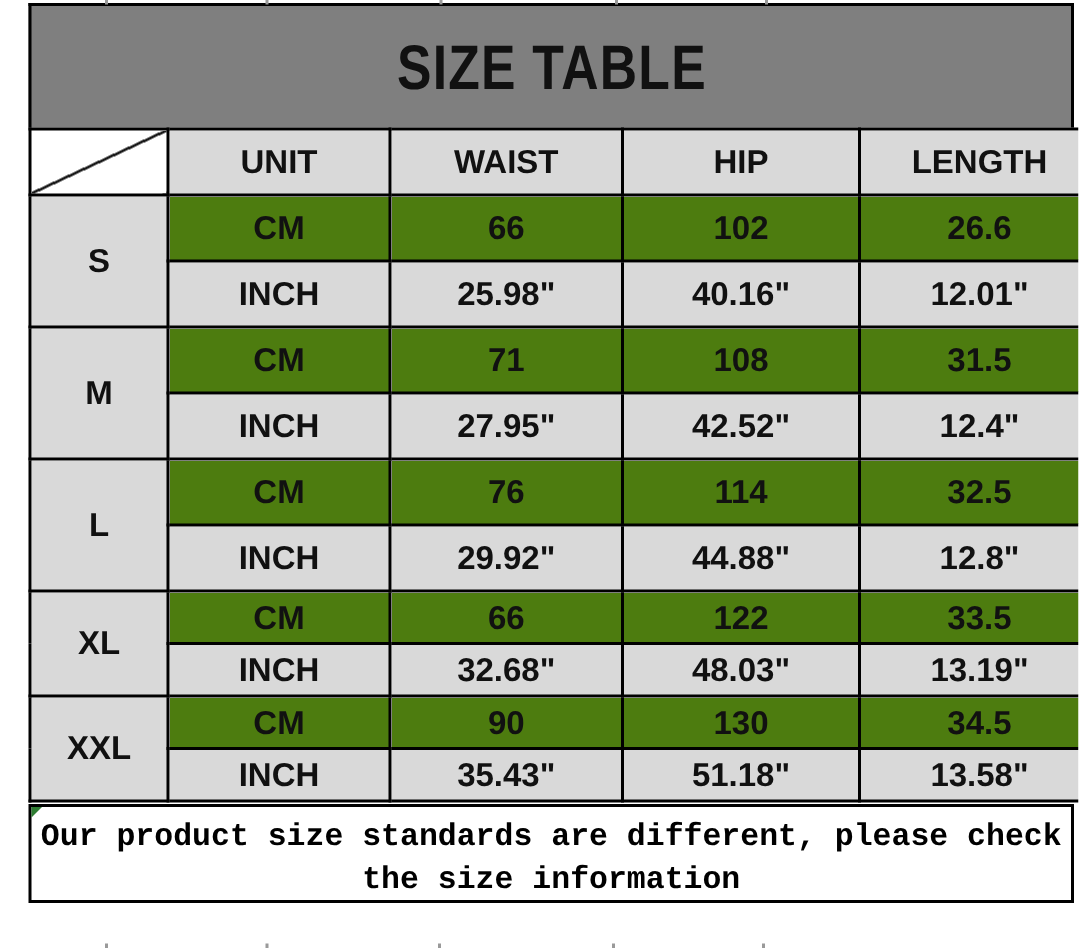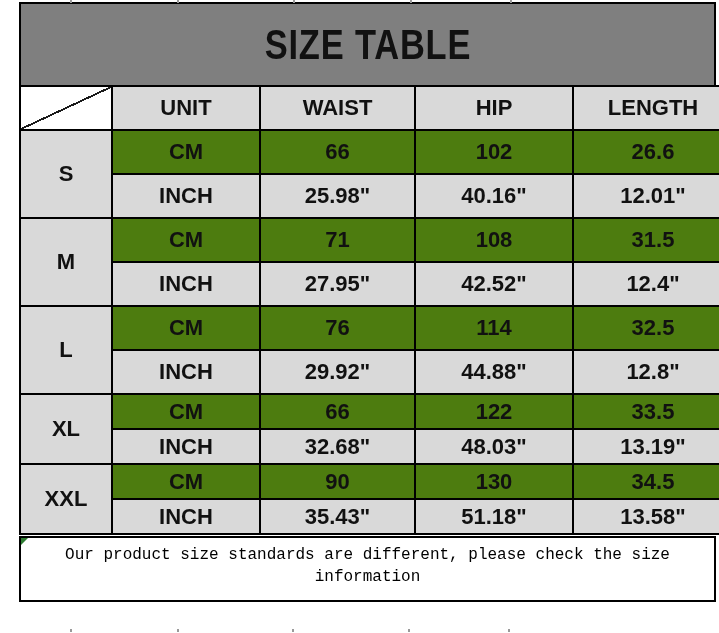--- a/index.html
+++ b/index.html
@@ -64,21 +64,21 @@
 
   
   .footer-note{
     position:relative;
     margin-top:1px;
     border:2px solid #000;
     height:56px;
     background:#fff;
     text-align:center;
     font-family:"Liberation Mono","DejaVu Sans Mono",monospace;
-    font-weight:normal;font-size:16px;color:#000;
+    font-weight:bold;font-size:21px;color:#000;
     line-height:1.4;
     padding-top:6px;box-sizing:content-box;
   }
   .corner-flag{
     position:absolute;top:0;left:0;
     width:0;height:0;
     border-top:7px solid #2e7d32;
     border-right:7px solid transparent;
   }
 </style>

